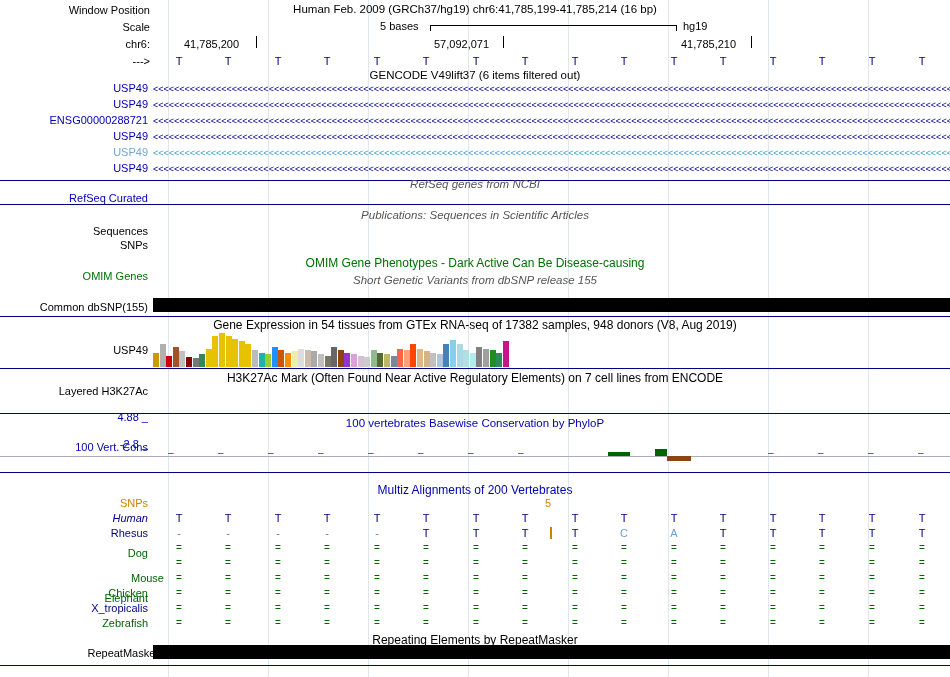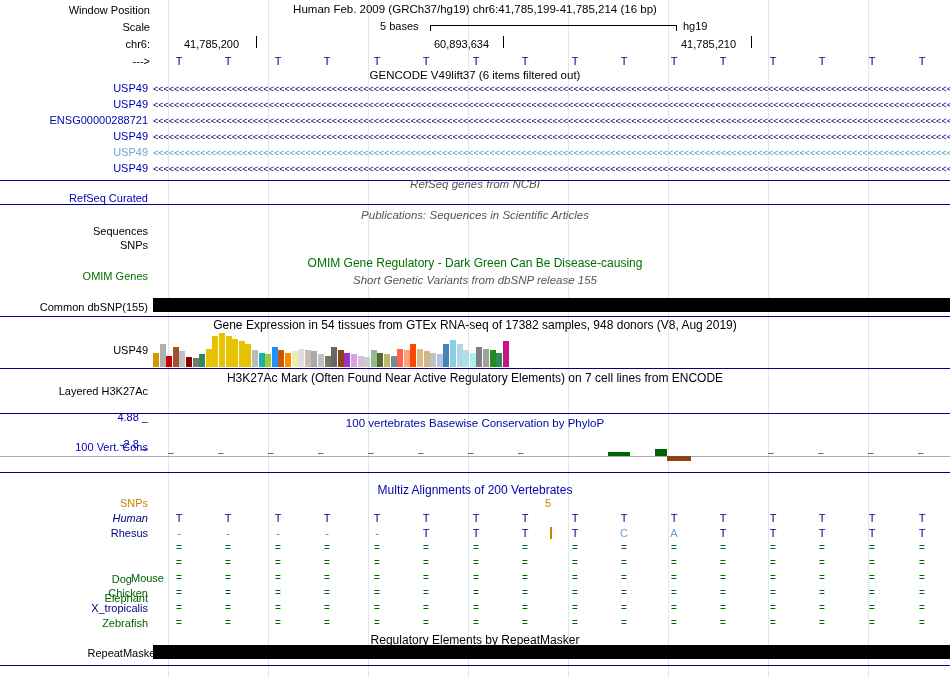--- a/index.html
+++ b/index.html
@@ -63,21 +63,21 @@
 <div class="center" style="top:3px;">Human Feb. 2009 (GRCh37/hg19)   chr6:41,785,199-41,785,214 (16 bp)</div>
 
 <div class="lbl" style="left:0;top:21px;width:150px;">Scale</div>
 <div style="position:absolute;left:380px;top:20px;font-size:11px;">5 bases</div>
 <div class="scalebar" style="left:430px;top:25px;width:245px;"></div>
 <div style="position:absolute;left:683px;top:20px;font-size:11px;">hg19</div>
 
 <div class="lbl" style="left:0;top:38px;width:150px;">chr6:</div>
 <div class="tick" style="left:184px;top:38px;">41,785,200</div>
 <div class="tickmark" style="left:256px;top:36px;height:12px;"></div>
-<div class="tick" style="left:434px;top:38px;">60,893,634</div>
+<div class="tick" style="left:434px;top:38px;">57,092,071</div>
 <div class="tickmark" style="left:503px;top:36px;height:12px;"></div>
 <div class="tick" style="left:681px;top:38px;">41,785,210</div>
 <div class="tickmark" style="left:751px;top:36px;height:12px;"></div>
 
 <div class="lbl" style="left:0;top:55px;width:150px;">---&gt;</div>
 <div class="baserow" style="top:55px;">
   <div class="base navy" style="left:172px;">T</div>
   <div class="base navy" style="left:221px;">T</div>
   <div class="base navy" style="left:271px;">T</div>
   <div class="base navy" style="left:320px;">T</div>
@@ -117,21 +117,21 @@
 
 <div class="hrfull" style="top:180px;"></div>
 <div class="lbl blue" style="left:0;top:192px;width:148px;">RefSeq Curated</div>
 <div class="center gray" style="top:178px;">RefSeq genes from NCBI</div>
 <div class="hrfull" style="top:204px;"></div>
 
 <div class="center gray" style="top:209px;">Publications: Sequences in Scientific Articles</div>
 <div class="lbl" style="left:0;top:225px;width:148px;">Sequences</div>
 <div class="lbl" style="left:0;top:239px;width:148px;">SNPs</div>
 
-<div class="center dkgreen" style="top:256px;font-size:12px;">OMIM Gene Regulatory - Dark Green Can Be Disease-causing</div>
+<div class="center dkgreen" style="top:256px;font-size:12px;">OMIM Gene Phenotypes - Dark Active Can Be Disease-causing</div>
 <div class="lbl dkgreen" style="left:0;top:270px;width:148px;">OMIM Genes</div>
 
 <div class="center gray" style="top:274px;">Short Genetic Variants from dbSNP release 155</div>
 <div class="lbl" style="left:0;top:301px;width:148px;">Common dbSNP(155)</div>
 <div class="blackbar" style="left:153px;top:298px;width:797px;height:14px;"></div>
 
 <div class="hrfull" style="top:316px;"></div>
 <div class="center" style="top:318px;font-size:12px;">Gene Expression in 54 tissues from GTEx RNA-seq of 17382 samples, 948 donors (V8, Aug 2019)</div>
 <div class="lbl" style="left:0;top:344px;width:148px;">USP49</div>
 <div id="gtex-chart" style="position:absolute;left:153px;top:333px;width:400px;height:34px;">
@@ -219,21 +219,21 @@
 <div class="consmark" style="left:918px;top:447px;">–</div>
 <div class="hrfull" style="top:472px;"></div>
 
 <div class="center blue" style="top:483px;font-size:12px;">Multiz Alignments of 200 Vertebrates</div>
 <div class="lbl orange" style="left:0;top:497px;width:148px;">SNPs</div>
 <div style="position:absolute;left:545px;top:497px;color:#cc8400;font-size:11px;">5</div>
 
 <div class="lbl navy" style="left:0;top:512px;width:148px;font-style:italic;">Human</div>
 <div class="lbl navy" style="left:0;top:527px;width:148px;">Rhesus</div>
 <div class="lbl green" style="left:16px;top:542px;width:148px;margin-top:30px;">Mouse</div>
-<div class="lbl green" style="left:0;top:573px;width:132px;">Dog</div>
+<div class="lbl green" style="left:0;top:547px;width:148px;">Dog</div>
 <div class="lbl green" style="left:0;top:592px;width:148px;">Elephant</div>
 <div class="lbl green" style="left:0;top:587px;width:148px;">Chicken</div>
 <div class="lbl navy" style="left:0;top:602px;width:148px;">X_tropicalis</div>
 <div class="lbl green" style="left:0;top:617px;width:148px;">Zebrafish</div>
 
 <div id="align-human" class="baserow" style="top:512px;">
     <div class="base" style="left: 172px; color: rgb(0, 0, 128);">T</div>
     <div class="base" style="left: 221px; color: rgb(0, 0, 128);">T</div>
     <div class="base" style="left: 271px; color: rgb(0, 0, 128);">T</div>
     <div class="base" style="left: 320px; color: rgb(0, 0, 128);">T</div>
@@ -360,18 +360,18 @@
     <div style="position: absolute; left: 568px; top: 617px; width: 14px; text-align: center; font-size: 10px; color: rgb(0, 100, 0);">=</div>
     <div style="position: absolute; left: 617px; top: 617px; width: 14px; text-align: center; font-size: 10px; color: rgb(0, 100, 0);">=</div>
     <div style="position: absolute; left: 667px; top: 617px; width: 14px; text-align: center; font-size: 10px; color: rgb(0, 100, 0);">=</div>
     <div style="position: absolute; left: 716px; top: 617px; width: 14px; text-align: center; font-size: 10px; color: rgb(0, 100, 0);">=</div>
     <div style="position: absolute; left: 766px; top: 617px; width: 14px; text-align: center; font-size: 10px; color: rgb(0, 100, 0);">=</div>
     <div style="position: absolute; left: 815px; top: 617px; width: 14px; text-align: center; font-size: 10px; color: rgb(0, 100, 0);">=</div>
     <div style="position: absolute; left: 865px; top: 617px; width: 14px; text-align: center; font-size: 10px; color: rgb(0, 100, 0);">=</div>
     <div style="position: absolute; left: 915px; top: 617px; width: 14px; text-align: center; font-size: 10px; color: rgb(0, 100, 0);">=</div>
   </div>
 
-<div class="center" style="top:633px;font-size:12px;">Regulatory Elements by RepeatMasker</div>
+<div class="center" style="top:633px;font-size:12px;">Repeating Elements by RepeatMasker</div>
 <div class="lbl" style="left:11px;top:647px;width:148px;">RepeatMasker</div>
 <div class="blackbar" style="left:153px;top:645px;width:797px;height:14px;"></div>
 <div class="hrfull" style="top:665px;"></div>
 
 <div style="position: absolute; left: 550px; top: 527px; width: 2px; height: 12px; background: rgb(204, 132, 0);"></div>
 
 </body></html>

